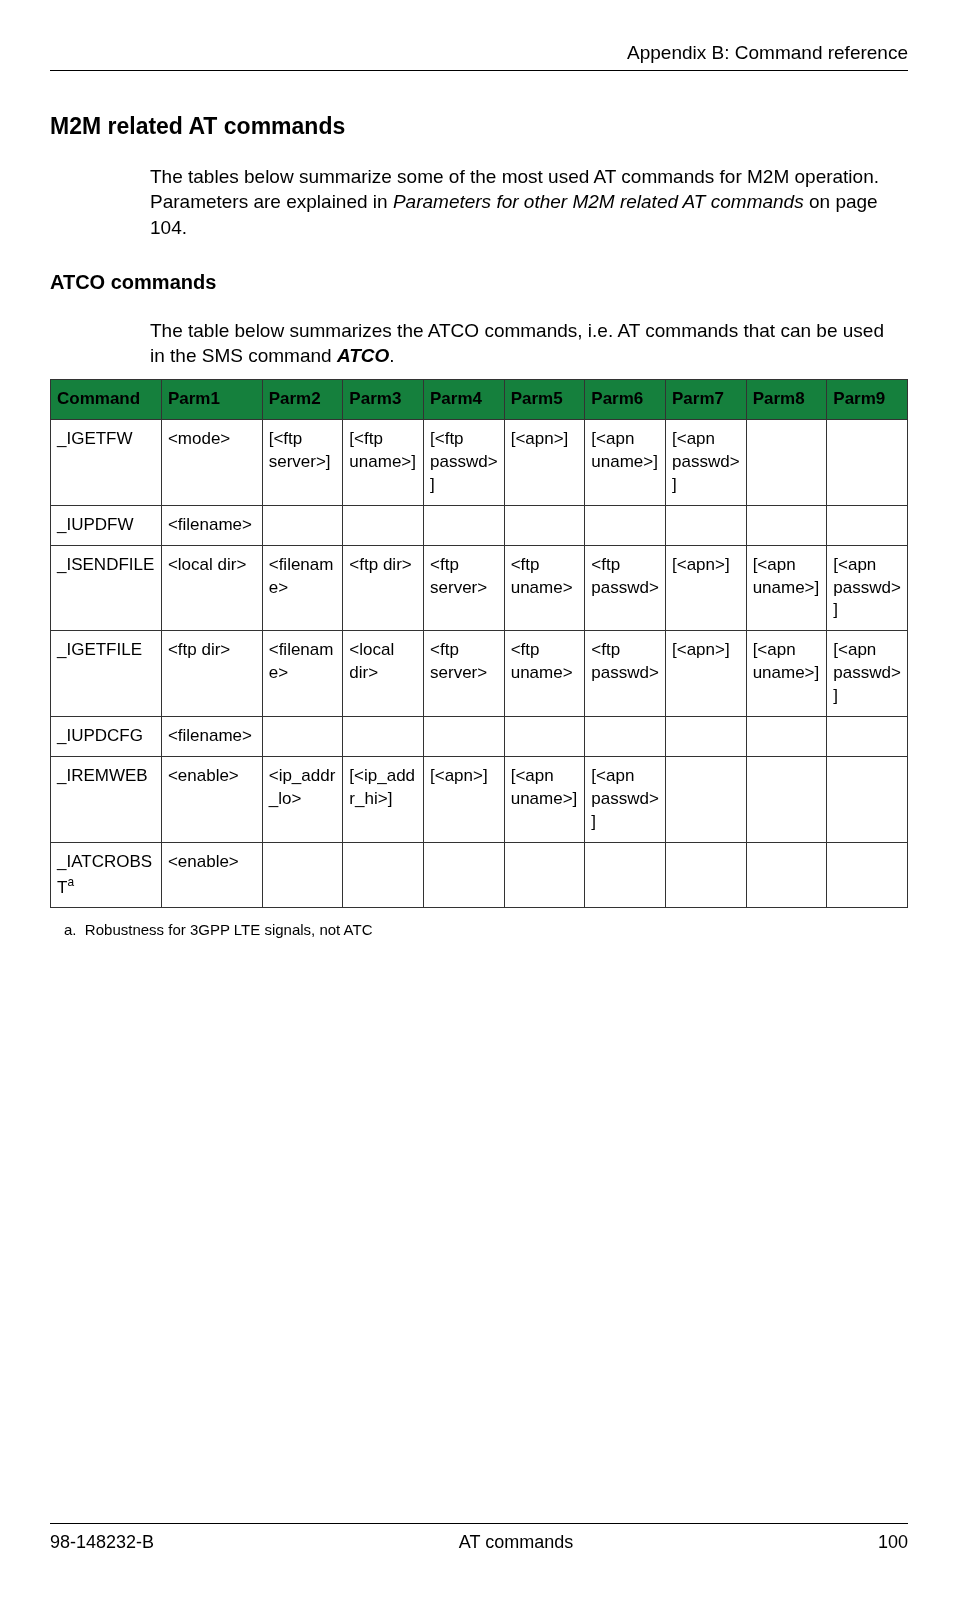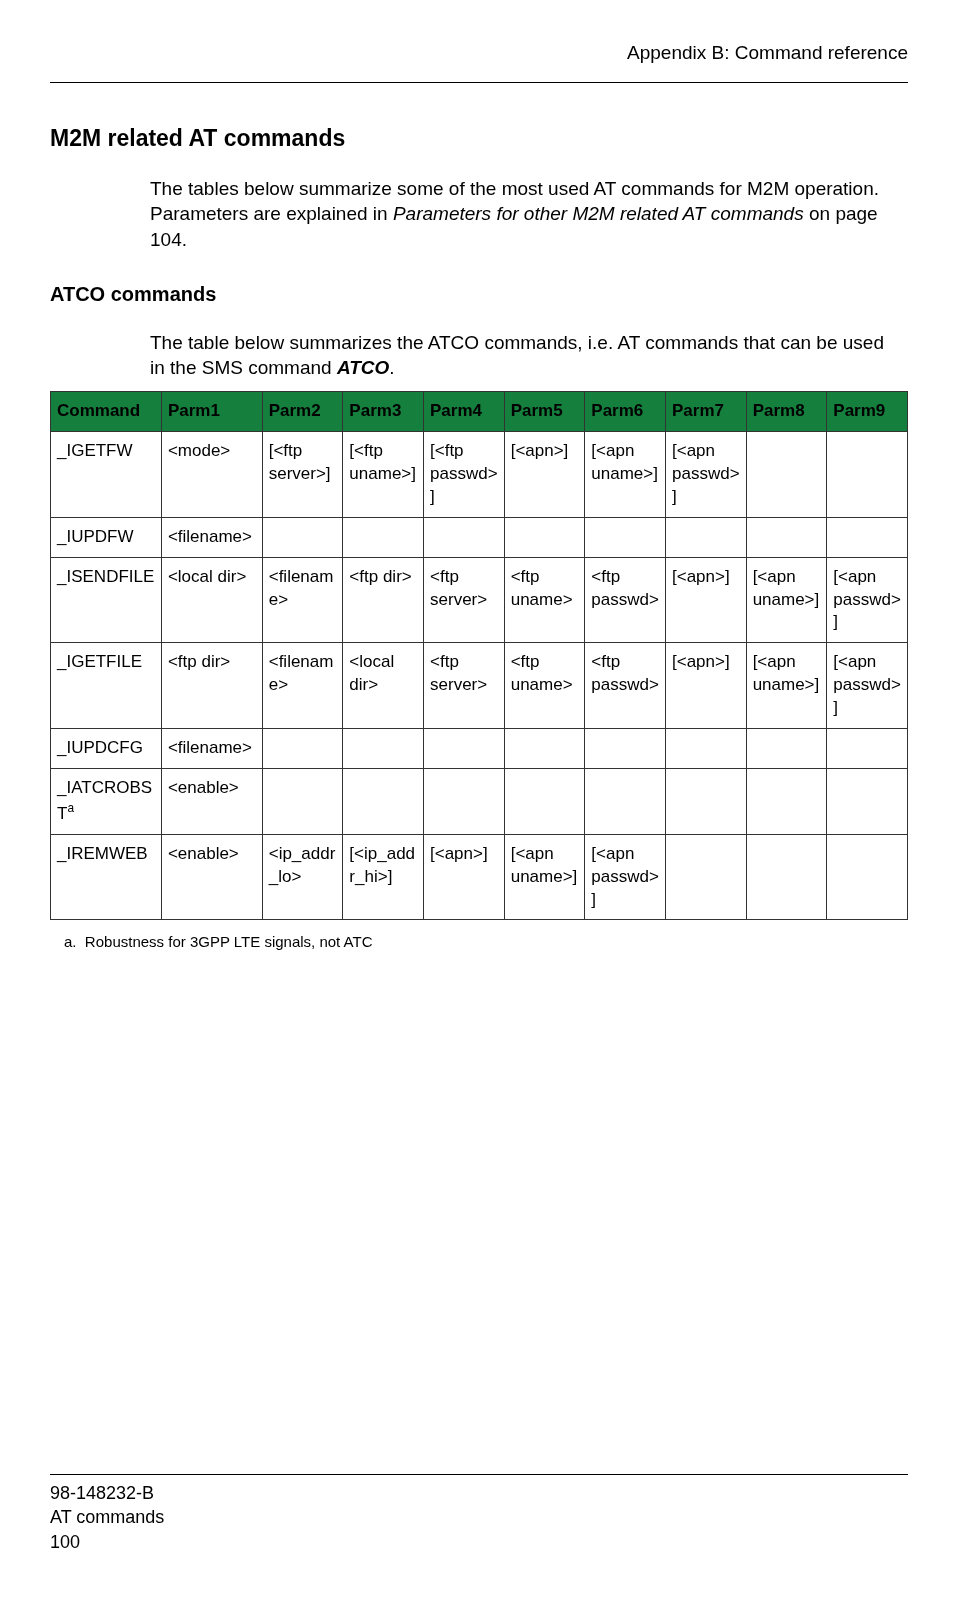--- a/index.html
+++ b/index.html
@@ -9,21 +9,21 @@
       color: #000;
       width: 958px;
       height: 1598px;
       position: relative;
       padding: 40px 50px 50px 50px;
       font-size: 19px;
       line-height: 1.35;
     }
     .header-area {
       border-bottom: 1.5px solid #000;
-      padding-bottom: 16px;
+      padding-bottom: 4px;
       margin-bottom: 40px;
     }
     .header-title {
       text-align: right;
       font-size: 19px;
     }
     h1 {
       font-size: 23px;
       font-weight: 700;
       margin-bottom: 22px;
@@ -71,21 +71,20 @@
     .footer {
       position: absolute;
       bottom: 44px;
       left: 50px;
       right: 50px;
       border-top: 1.5px solid #000;
       padding-top: 6px;
       display: flex;
       justify-content: space-between;
       font-size: 18px;
-      flex-direction: column;
     }
     .para { margin-bottom: 6px; }
   </style>
 </head>
 <body>
 
 <div class="header-area">
   <div class="header-title">Appendix B: Command reference</div>
 </div>
 
@@ -183,43 +182,43 @@
         <td></td>
         <td></td>
         <td></td>
         <td></td>
         <td></td>
         <td></td>
         <td></td>
         <td></td>
       </tr>
       <tr>
-        <td>_IATCROBST<sup>a</sup></td>
-        <td>&lt;enable&gt;</td>
-        <td></td>
-        <td></td>
-        <td></td>
-        <td></td>
-        <td></td>
-        <td></td>
-        <td></td>
-        <td></td>
-      </tr>
-      <tr>
         <td>_IREMWEB</td>
         <td>&lt;enable&gt;</td>
         <td>&lt;ip_addr_lo&gt;</td>
         <td>[&lt;ip_addr_hi&gt;]</td>
         <td>[&lt;apn&gt;]</td>
         <td>[&lt;apn uname&gt;]</td>
         <td>[&lt;apn passwd&gt;]</td>
         <td></td>
         <td></td>
         <td></td>
       </tr>
+      <tr>
+        <td>_IATCROBST<sup>a</sup></td>
+        <td>&lt;enable&gt;</td>
+        <td></td>
+        <td></td>
+        <td></td>
+        <td></td>
+        <td></td>
+        <td></td>
+        <td></td>
+        <td></td>
+      </tr>
     </tbody>
 </table>
 
 <div class="footnote-block">
   <span>a.</span>&nbsp;&nbsp;<span>Robustness for 3GPP LTE signals, not ATC</span>
 </div>
 
 <div class="footer">
   <span>98-148232-B</span>
   <span>AT commands</span>

